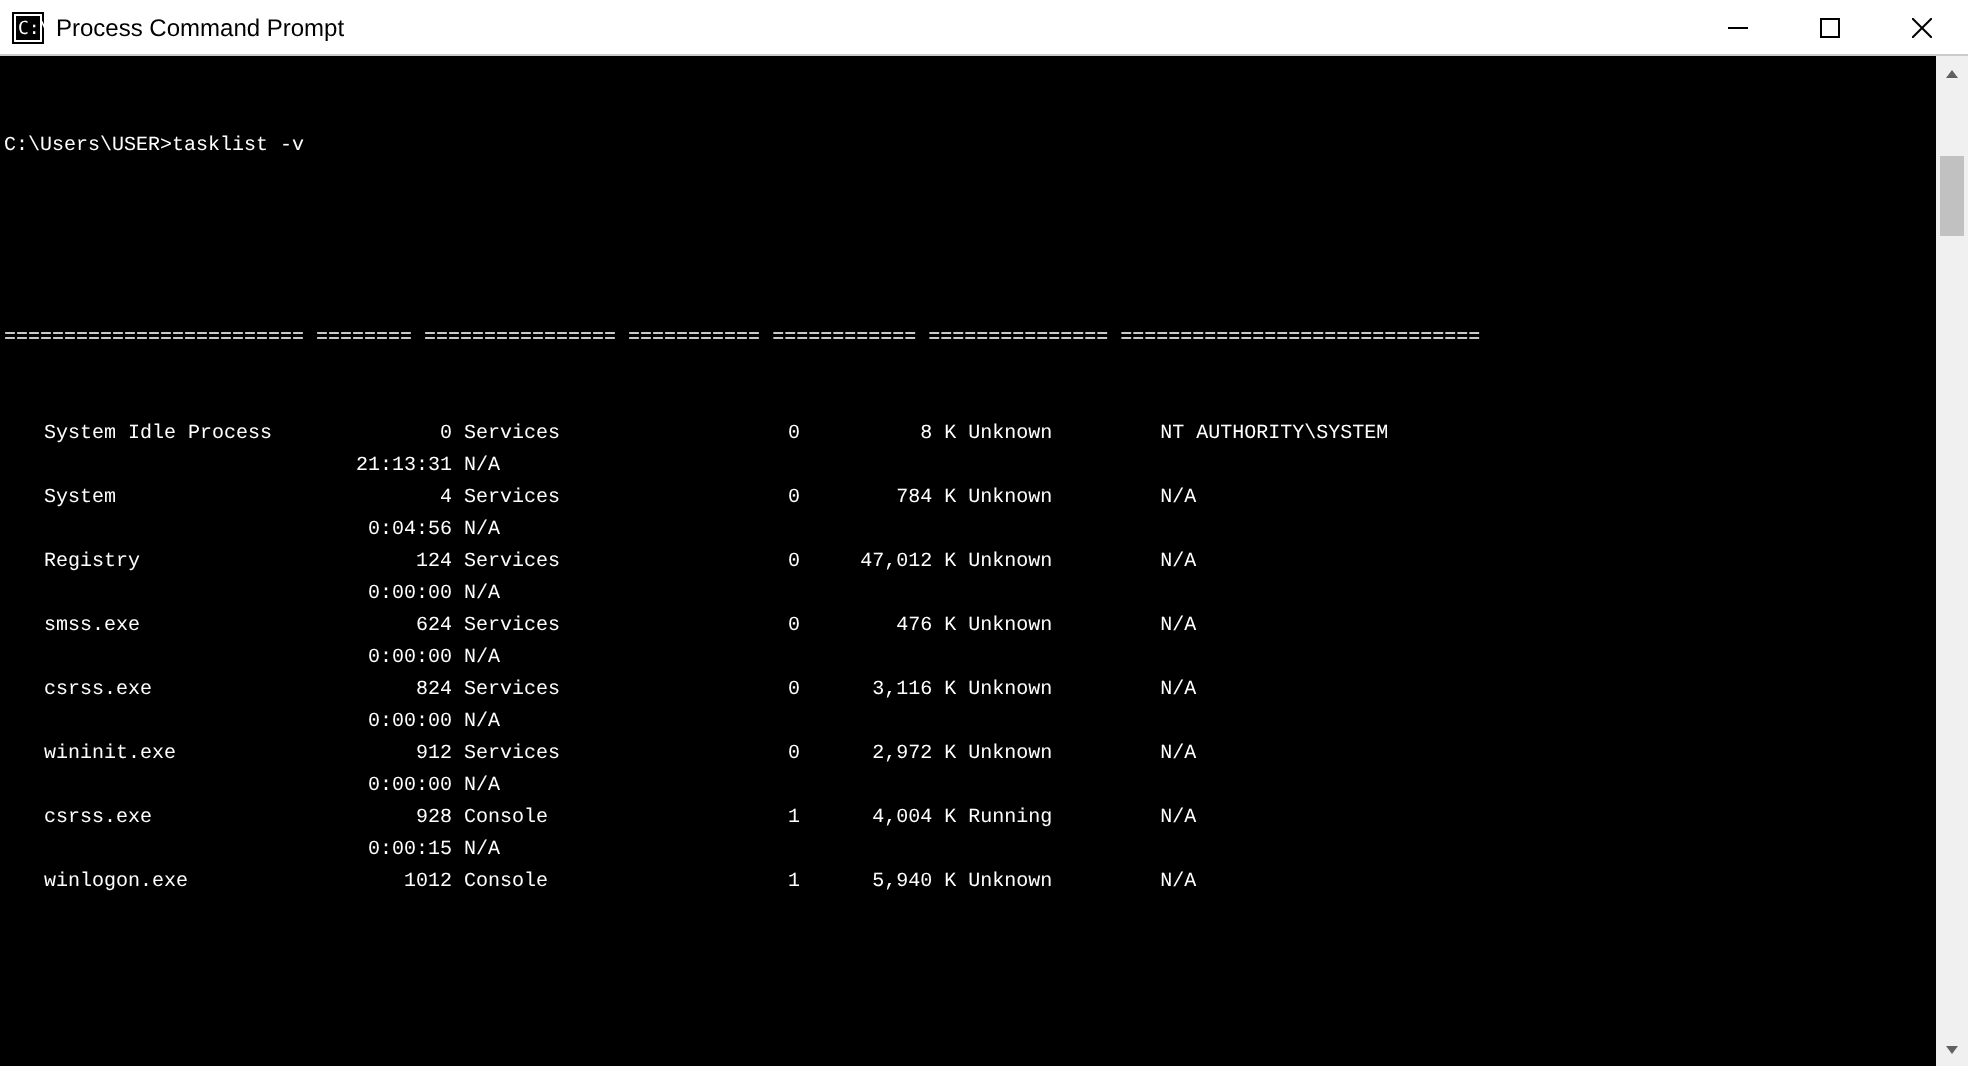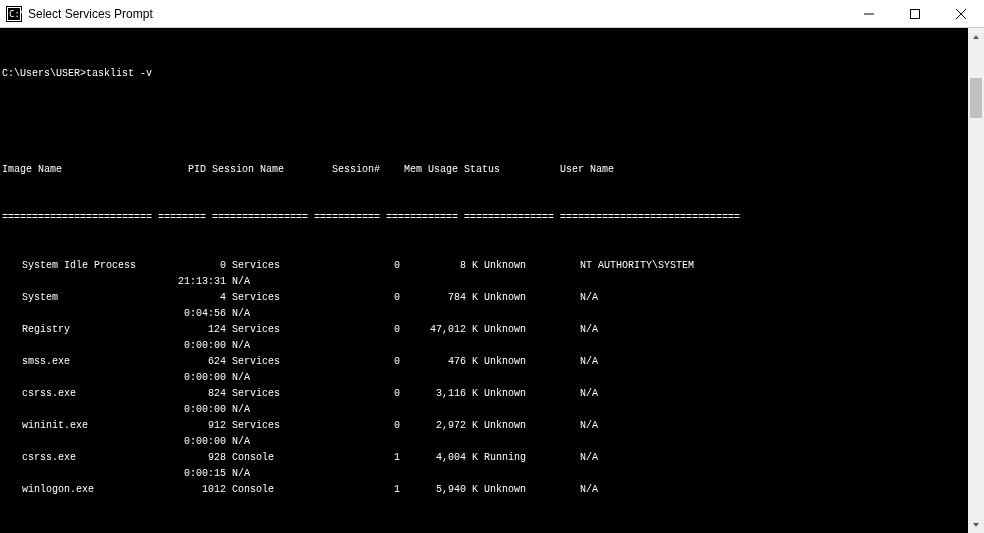--- a/index.html
+++ b/index.html
@@ -132,21 +132,21 @@
 
 <div class="titlebar">
   <span class="title-icon">
     <svg viewBox="0 0 16 16">
       <rect x="0" y="0" width="16" height="16" fill="#000"></rect>
       <rect x="1" y="1" width="14" height="14" fill="#fff"></rect>
       <rect x="2" y="2" width="12" height="12" fill="#000"></rect>
       <text x="3" y="11" font-size="9" fill="#fff" font-family="monospace">C:\</text>
     </svg>
   </span>
-  <span class="title-text">Select Services Prompt</span>
+  <span class="title-text">Process Command Prompt</span>
   <div class="window-controls">
     <button class="window-btn">
       <svg viewBox="0 0 10 10">
           <line x1="0" y1="5" x2="10" y2="5" stroke="#000" stroke-width="1"></line>
         </svg>
     </button>
     <button class="window-btn">
       <svg viewBox="0 0 10 10">
           <rect x="0.5" y="0.5" width="9" height="9" stroke="#000" stroke-width="1" fill="none"></rect>
         </svg>
@@ -156,21 +156,20 @@
           <line x1="0" y1="0" x2="10" y2="10" stroke="#000" stroke-width="1"></line>
           <line x1="10" y1="0" x2="0" y2="10" stroke="#000" stroke-width="1"></line>
         </svg>
     </button>
   </div>
 </div>
 
 <div class="terminal">
   <div class="prompt-line"><span>C:\Users\USER&gt;</span><span>tasklist -v</span></div>
   <div class="blank-line"></div>
-  <div id="header-line1" class="header-row">Image Name                     PID Session Name        Session#    Mem Usage Status          User Name           </div>
   <div id="divider" class="divider-row">========================= ======== ================ =========== ============ =============== ==============================</div>
   <div id="process-list"><div class="process-row">System Idle Process              0 Services                   0          8 K Unknown         NT AUTHORITY\SYSTEM </div><div class="process-row">                          21:13:31 N/A             </div><div class="process-row">System                           4 Services                   0        784 K Unknown         N/A                 </div><div class="process-row">                           0:04:56 N/A             </div><div class="process-row">Registry                       124 Services                   0     47,012 K Unknown         N/A                 </div><div class="process-row">                           0:00:00 N/A             </div><div class="process-row">smss.exe                       624 Services                   0        476 K Unknown         N/A                 </div><div class="process-row">                           0:00:00 N/A             </div><div class="process-row">csrss.exe                      824 Services                   0      3,116 K Unknown         N/A                 </div><div class="process-row">                           0:00:00 N/A             </div><div class="process-row">wininit.exe                    912 Services                   0      2,972 K Unknown         N/A                 </div><div class="process-row">                           0:00:00 N/A             </div><div class="process-row">csrss.exe                      928 Console                    1      4,004 K Running         N/A                 </div><div class="process-row">                           0:00:15 N/A             </div><div class="process-row">winlogon.exe                  1012 Console                    1      5,940 K Unknown         N/A                 </div></div>
 </div>
 
 <div class="scrollbar">
   <div class="scroll-arrow top">
     <svg width="8" height="8" viewBox="0 0 8 8">
         <polygon points="4,2 1,6 7,6" fill="#606060"></polygon>
       </svg>
   </div>

